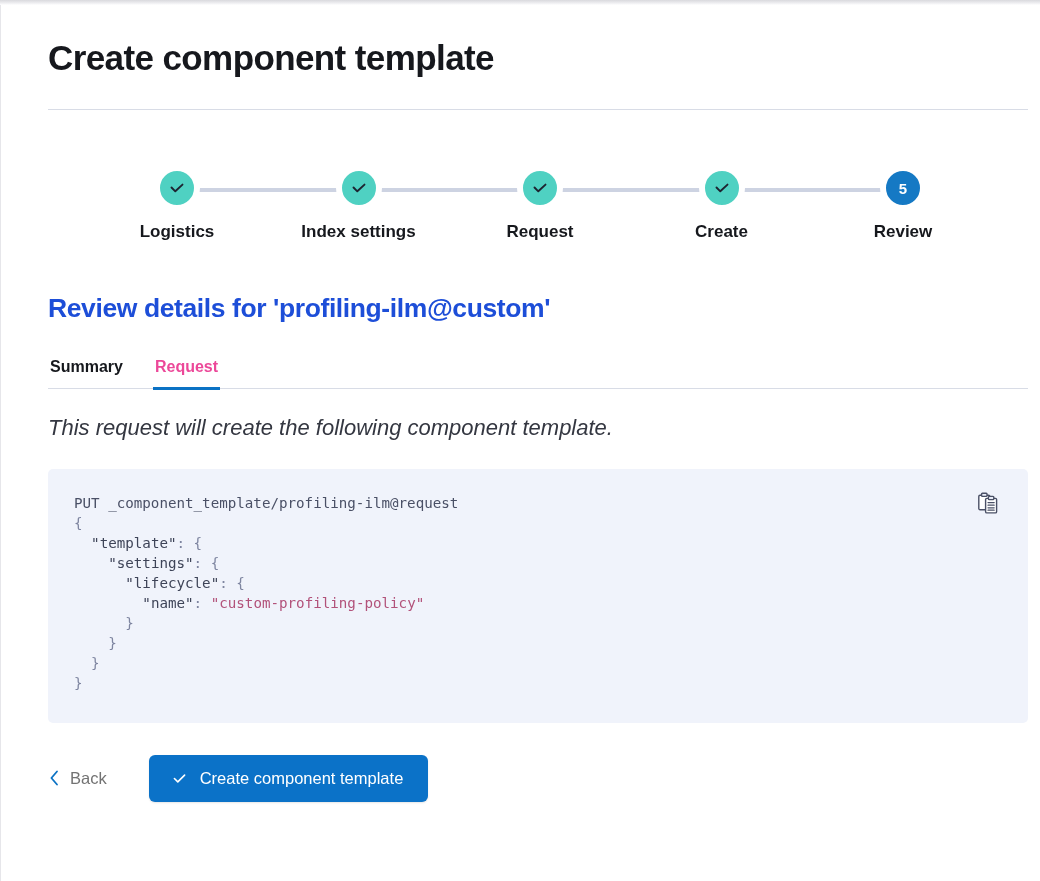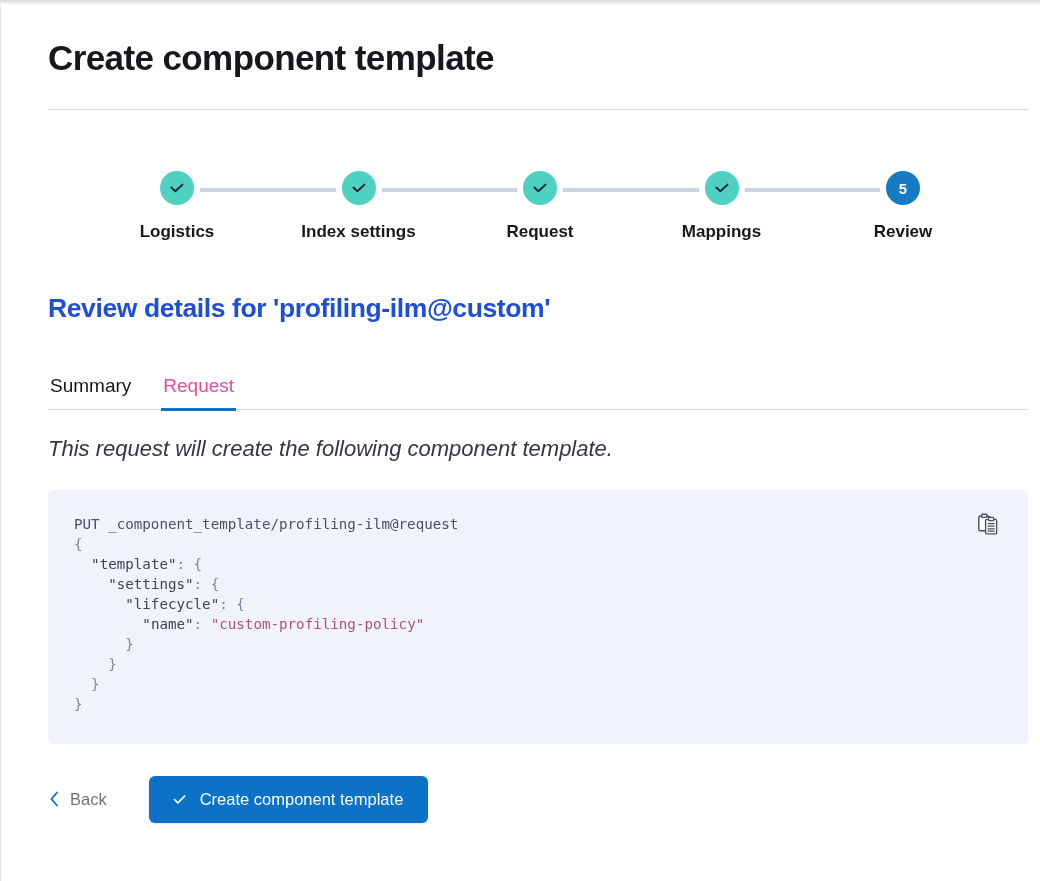--- a/index.html
+++ b/index.html
@@ -126,33 +126,32 @@
   
   .tabs {
     position: relative;
     width: 980px;
     margin-top: 34px;
     display: flex;
     gap: 28px;
     border-bottom: 1px solid #d8dce6;
   }
   .tab {
-    font-size: 19px;
-    font-weight: normal;
+    font-size: 16px;
+    font-weight: bold;
     color: #16181d;
     padding: 0 2px 11px 2px;
     cursor: pointer;
     border-bottom: 3px solid transparent;
     margin-bottom: -2px;
     background: none;
     border-top: none;
     border-left: none;
     border-right: none;
     font-family: inherit;
-    margin-top: 17px;
   }
   .tab.active {
     color: #ec4899;
     border-bottom-color: #0b72c4;
   }
 
   
   .body-text {
     font-size: 22px;
     color: #343741;
@@ -283,21 +282,21 @@
       </div>
 
       <div class="step">
         <div class="step-circle done">
           <span>
             <svg width="20" height="20" viewBox="0 0 20 20">
               <path d="M4.5 9.5 L8.3 13.3 L15.5 6.6" fill="none" stroke="#1d2330" stroke-width="1.9" stroke-linecap="round" stroke-linejoin="round"></path>
             </svg>
           </span>
         </div>
-        <div class="step-label">Mappings</div>
+        <div class="step-label">Create</div>
       </div>
 
       <div class="step">
         <div class="step-circle current">5</div>
         <div class="step-label">Review</div>
       </div>
     </div>
 
     <h2 class="section-title">Review details for 'profiling-ilm@custom'</h2>
 

